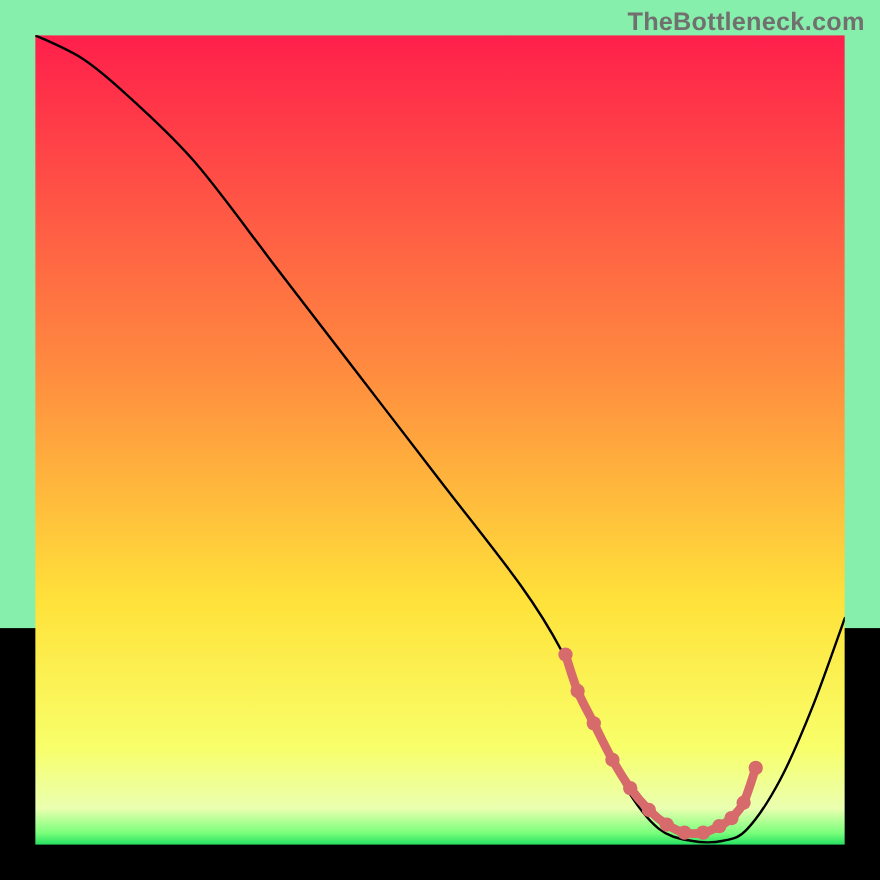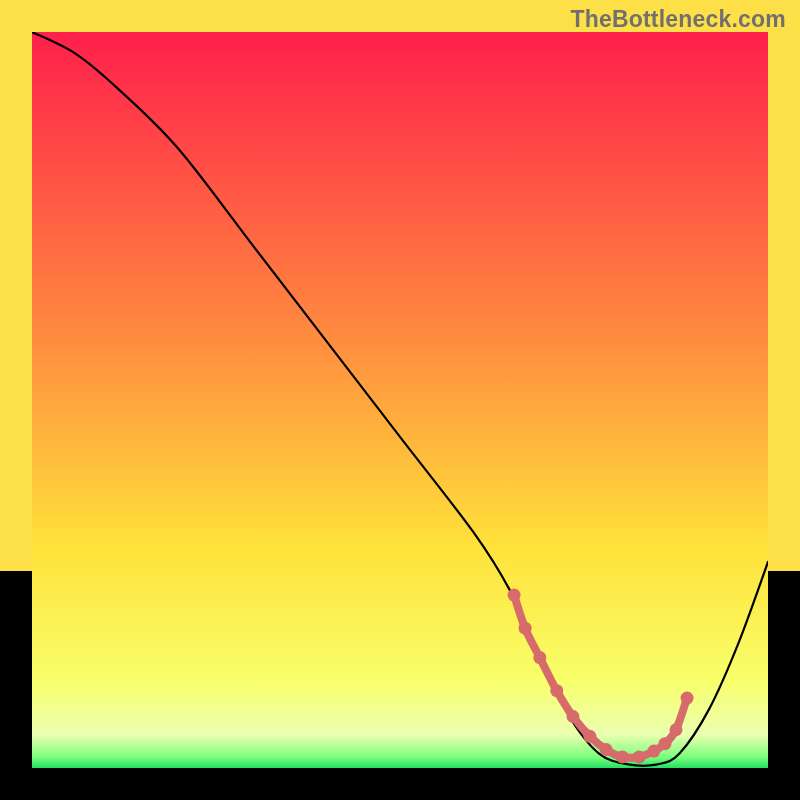--- a/index.html
+++ b/index.html
@@ -9,21 +9,21 @@
     height: 800px;
     background: #000;
     overflow: hidden;
   }
   .frame {
     position: absolute;
     left: 0;
     top: 0;
     width: 800px;
     height: 571px;
-    background: #fde047;
+    background: #86efac;
     text-align: center;
   }
   .plot {
     position: absolute;
     left: 32px;
     top: 32px;
     width: 736px;
     height: 736px;
   }
   .watermark {

